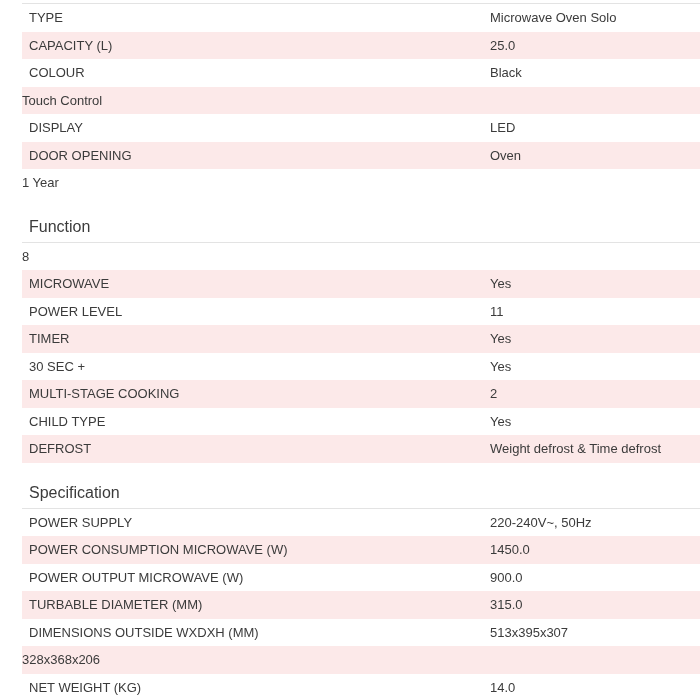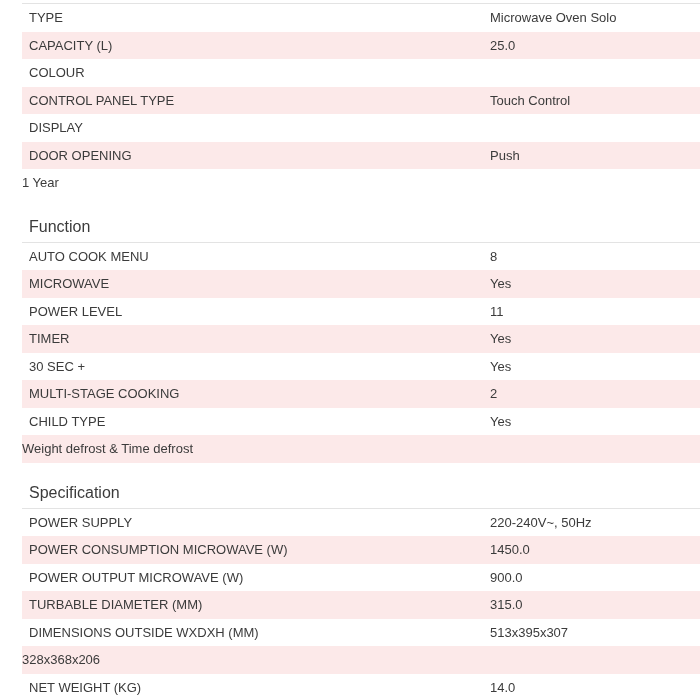--- a/index.html
+++ b/index.html
@@ -56,40 +56,40 @@
         <div class="spec-row">
           <div class="spec-label">TYPE</div>
           <div class="spec-value">Microwave Oven Solo</div>
         </div>
         <div class="spec-row">
           <div class="spec-label">CAPACITY (L)</div>
           <div class="spec-value">25.0</div>
         </div>
         <div class="spec-row">
           <div class="spec-label">COLOUR</div>
+          <div class="spec-value">Black</div>
         </div>
         <div class="spec-row">
-          <div class="spec-label">CONTROL PANEL TYPE</div>
           <div class="spec-value">Touch Control</div>
         </div>
         <div class="spec-row">
           <div class="spec-label">DISPLAY</div>
+          <div class="spec-value">LED</div>
         </div>
         <div class="spec-row">
           <div class="spec-label">DOOR OPENING</div>
-          <div class="spec-value">Push</div>
+          <div class="spec-value">Oven</div>
         </div>
         <div class="spec-row">
           <div class="spec-value">1 Year</div>
         </div>
       </div>
       <div class="spec-section-title">Function</div>
       <div class="spec-table">
         <div class="spec-row">
-          <div class="spec-label">AUTO COOK MENU</div>
           <div class="spec-value">8</div>
         </div>
         <div class="spec-row">
           <div class="spec-label">MICROWAVE</div>
           <div class="spec-value">Yes</div>
         </div>
         <div class="spec-row">
           <div class="spec-label">POWER LEVEL</div>
           <div class="spec-value">11</div>
         </div>
@@ -103,20 +103,21 @@
         </div>
         <div class="spec-row">
           <div class="spec-label">MULTI-STAGE COOKING</div>
           <div class="spec-value">2</div>
         </div>
         <div class="spec-row">
           <div class="spec-label">CHILD TYPE</div>
           <div class="spec-value">Yes</div>
         </div>
         <div class="spec-row">
+          <div class="spec-label">DEFROST</div>
           <div class="spec-value">Weight defrost &amp; Time defrost</div>
         </div>
       </div>
       <div class="spec-section-title">Specification</div>
       <div class="spec-table">
         <div class="spec-row">
           <div class="spec-label">POWER SUPPLY</div>
           <div class="spec-value">220-240V~, 50Hz</div>
         </div>
         <div class="spec-row">

